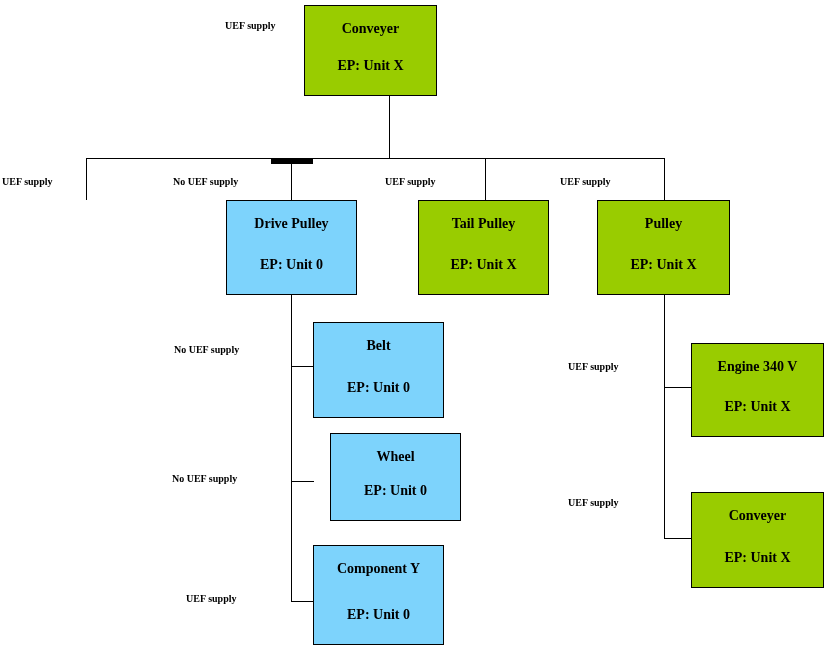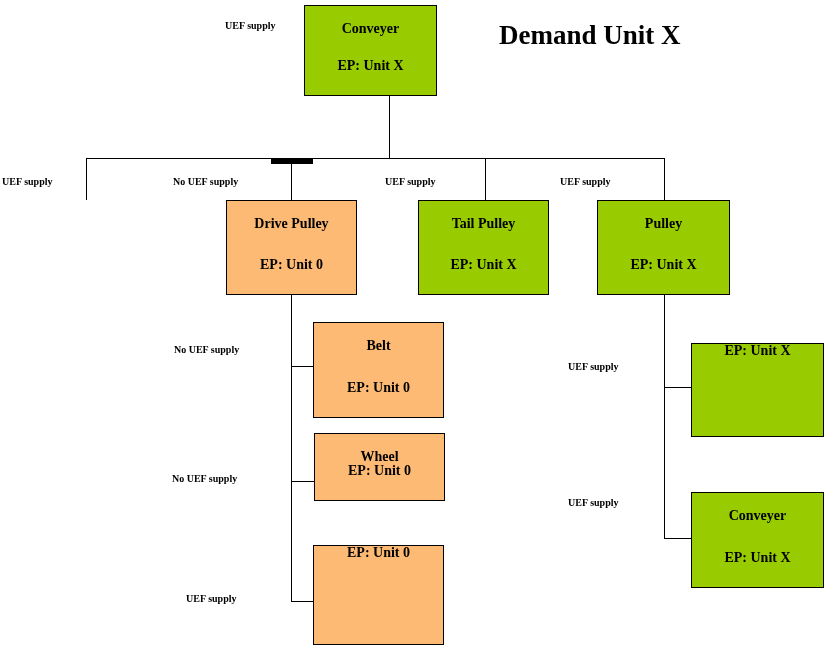--- a/index.html
+++ b/index.html
@@ -37,21 +37,21 @@
     white-space: nowrap;
   }
   .node .ep {
     font-size: 14px;
     line-height: 1;
     padding-bottom: 22px;
     text-align: center;
     white-space: nowrap;
   }
   .node.green { background: #99cc00; }
-  .node.grey  { background: #fdba74; }
+  .node.grey  { background: #7dd3fc; }
 
   
   .vline {
     position: absolute;
     width: 1px;
     background: #000000;
     z-index: 1;
   }
   .hline {
     position: absolute;
@@ -85,21 +85,20 @@
     white-space: nowrap;
     line-height: 1;
     z-index: 5;
   }
 </style>
 </head>
 <body>
 
 <div id="canvas">
 
-  <div id="diagram-title" style="left:499px; top:22px;">Demand Unit X</div>
 
   <div class="vline" style="left:389px; top:95px; height:64px;"></div>
 
   <div class="hline" style="left:86px; top:158px; width:579px;"></div>
 
   <div class="vline" style="left:86px; top:158px; height:42px;"></div>
   <div class="vline" style="left:291px; top:158px; height:42px;"></div>
   <div class="vline" style="left:485px; top:158px; height:42px;"></div>
   <div class="vline" style="left:664px; top:158px; height:42px;"></div>
 
@@ -144,30 +143,32 @@
   <div class="node green" style="left:597px; top:200px; width:133px; height:95px;">
     <div class="title">Pulley</div>
     <div class="ep">EP: Unit X</div>
   </div>
 
   <div class="node grey" style="left:313px; top:322px; width:131px; height:96px;">
     <div class="title">Belt</div>
     <div class="ep">EP: Unit 0</div>
   </div>
 
-  <div class="node grey" style="left:314px; top:433px; width:131px; height:68px;">
+  <div class="node grey" style="left:330px; top:433px; width:131px; height:88px;">
     <div class="title">Wheel</div>
     <div class="ep">EP: Unit 0</div>
   </div>
 
   <div class="node grey" style="left:313px; top:545px; width:131px; height:100px;">
+    <div class="title">Component Y</div>
     <div class="ep">EP: Unit 0</div>
   </div>
 
   <div class="node green" style="left:691px; top:343px; width:133px; height:94px;">
+    <div class="title">Engine 340 V</div>
     <div class="ep">EP: Unit X</div>
   </div>
 
   <div class="node green" style="left:691px; top:492px; width:133px; height:96px;">
     <div class="title">Conveyer</div>
     <div class="ep">EP: Unit X</div>
   </div>
 
 </div>
 

